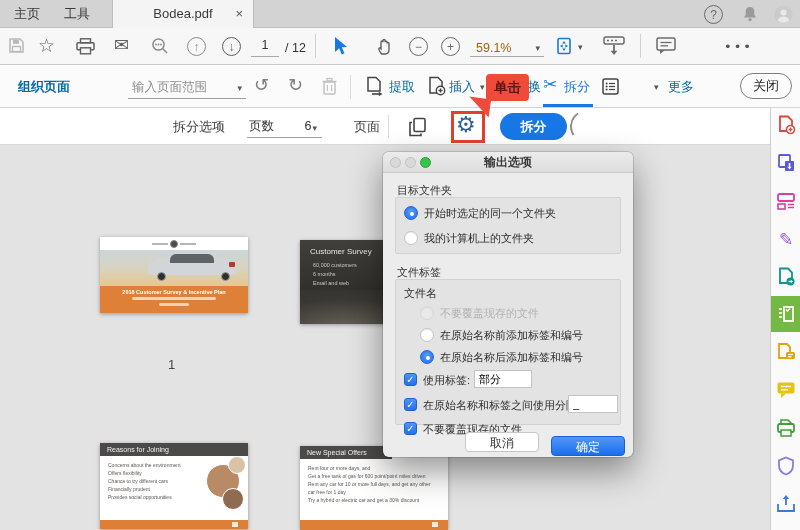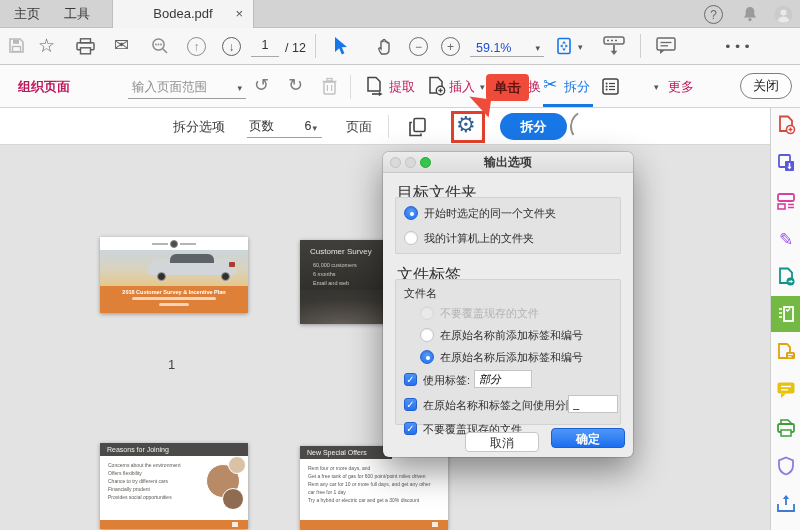--- a/index.html
+++ b/index.html
@@ -22,21 +22,21 @@
     border-bottom:1px solid #c9c9c9; }
   .tico { top:8px; font-size:17px; }
   .circle-ico { width:19px; height:19px; border:1.5px solid #6b6b6b; border-radius:50%;
     display:flex; align-items:center; justify-content:center; font-size:12px; color:#6b6b6b; }
   .vdiv { top:6px; width:1px; height:24px; background:#d0d0d0; }
   .under { border-bottom:1px solid #a8a8a8; }
 
   
   #orgbar { left:0; top:65px; width:800px; height:43px; background:#fbfbfb;
     border-bottom:1px solid #d4d4d4; }
-  .obtxt { font-size:13px; color:#be185d; line-height:43px; }
+  .obtxt { font-size:13px; color:#0369a1; line-height:43px; }
   .chev { font-size:9px; color:#555; }
   #close-pill { left:740px; top:8px; width:52px; height:26px; border:1.5px solid #7d7d7d;
     border-radius:14px; background:#fdfdfd; font-size:13px; color:#222; text-align:center;
     line-height:23px; }
   #split-underline { left:543px; top:39px; width:50px; height:3px; background:#1877e6; }
 
   
   #splitbar { left:0; top:108px; width:800px; height:37px; background:#ffffff;
     border-bottom:1px solid #d7d7d7; }
   .sbtxt { font-size:13px; color:#3c3c3c; line-height:37px; }
@@ -76,39 +76,39 @@
   #dialog { left:383px; top:152px; width:250px; height:305px; background:#ececec;
     border-radius:6px; box-shadow:0 14px 34px rgba(0,0,0,.42), 0 0 0 1px rgba(0,0,0,.14);
     z-index:50; font-size:11px; color:#2e2e2e; }
   #dlg-titlebar { position:absolute; left:0; top:0; width:250px; height:21px;
     background:linear-gradient(#ececec,#dddddd); border-bottom:1px solid #c8c8c8;
     border-radius:6px 6px 0 0; }
   .light { position:absolute; top:5px; width:11px; height:11px; border-radius:50%; }
   #dlg-title { width:250px; text-align:center; font-size:12px; font-weight:bold;
     color:#3a3a3a; line-height:21px; }
   .grpbox { position:absolute; background:#e3e3e3; border:1px solid #d2d2d2; border-radius:2px; }
-  .seclabel { position:absolute; font-size:16px; color:#333; }
+  .seclabel { position:absolute; font-size:11px; color:#333; }
   .radio { position:absolute; width:14px; height:14px; border-radius:50%;
     background:#fff; border:1px solid #c3c3c3; box-shadow:inset 0 1px 1px rgba(0,0,0,.08); }
   .radio.sel { background:radial-gradient(circle at 50% 38%,#5a9cf8,#1f6cf0); border-color:#2565d8; }
   .radio.sel::after { content:""; position:absolute; left:4.5px; top:4.5px; width:4px;
     height:4px; border-radius:50%; background:#fff; }
   .radio.dis { background:#e9e9e9; border-color:#d7d7d7; }
   .rlabel { position:absolute; font-size:11px; color:#2e2e2e; line-height:14px; }
   .rlabel.dis { color:#b2b2b2; }
   .cbox { position:absolute; width:13px; height:13px; border-radius:3px;
     background:linear-gradient(#4f93f7,#2470ef); border:1px solid #2161d2;
     color:#fff; font-size:10px; line-height:12px; text-align:center; }
   .dinput { position:absolute; height:18px; border:1px solid #c4c4c4; background:#fff;
     font-size:11px; padding:0 4px; font-family:"Liberation Sans","DejaVu Sans",sans-serif; }
   .dbtn { position:absolute; width:74px; height:20px; border-radius:4px; font-size:12px;
     text-align:center; line-height:20px; }
   #btn-cancel { left:82px; top:280px; background:#fff; border:1px solid #c6c6c6; color:#333; }
-  #btn-ok { left:168px; top:276px; background:linear-gradient(#4f97f7,#1c6ef0);
-    color:#fff; border:1px solid #1a5fd6;font-weight:bold; }
+  #btn-ok { left:168px; top:284px; background:linear-gradient(#4f97f7,#1c6ef0);
+    color:#fff; border:1px solid #1a5fd6; }
 
   svg { display:block; }
 </style>
 </head>
 <body>
 
 <div id="app">
 
   <div id="tabbar" class="abs">
     <div class="abs tabtext" style="left:14px;">主页</div>
@@ -180,21 +180,21 @@
           <path d="M5.5 18c-1.6-2.2-3.3-4.8-2.6-5.7.5-.7 1.5-.2 2.1.5V6.2c0-1.6 2-1.6 2 0V4.6c0-1.6 2.1-1.6 2.1 0v1.6c0-1.5 2-1.5 2 0v1.2c0-1.3 1.9-1.3 1.9 0v6.2c0 2.6-1.6 4.4-3.6 4.4z" fill="none" stroke="#5f5f5f" stroke-width="1.4"></path>
         </svg>
     </span>
     <span class="abs circle-ico" style="left:409px;top:9px;">
       <span>−</span>
       </span>
     <span class="abs circle-ico" style="left:441px;top:9px;">
       <span>+</span>
       </span>
     <div class="abs under" style="left:470px;top:10px;width:74px;height:19px;">
-      <span style="font-size:12.5px;color:#1d4ed8;padding-left:6px;text-align:center;">59.1%</span>
+      <span style="font-size:12.5px;color:#a16207;padding-left:6px;text-align:center;">59.1%</span>
       <span class="abs chev" style="right:4px;top:5px;">▾</span>
     </div>
     <span class="abs" style="left:556px;top:9px;">
       <svg width="18" height="18" viewBox="0 0 18 18">
           <rect x="2" y="1.5" width="12" height="15" rx="1.5" fill="none" stroke="#1877e6" stroke-width="1.6"></rect>
           <polygon points="8,4 9.8,6.6 6.2,6.6" fill="#1877e6"></polygon>
           <polygon points="8,14 9.8,11.4 6.2,11.4" fill="#1877e6"></polygon>
           <polygon points="4,9 6.6,7.2 6.6,10.8" fill="#1877e6"></polygon>
           <polygon points="12,9 9.4,7.2 9.4,10.8" fill="#1877e6"></polygon>
         </svg>
@@ -278,21 +278,21 @@
     <div id="close-pill" class="abs">关闭</div>
   </div>
 
   <div id="splitbar" class="abs">
     <div class="abs sbtxt" style="left:173px;">拆分选项</div>
     <div class="abs" style="left:247px;top:7px;width:74px;height:23px;border-bottom:1px solid #9e9e9e;">
       <span style="font-size:12.5px;color:#333;line-height:23px;padding-left:2px;">页数</span>
       <span class="abs chev" style="right:4px;top:8px;">▾</span>
     </div>
     <div class="abs" style="left:294px;top:7px;width:28px;height:23px;border-bottom:1px solid #9e9e9e;text-align:center;font-size:12.5px;color:#333;line-height:23px;">6</div>
-    <div class="abs sbtxt" style="left:346px;">页面</div>
+    <div class="abs sbtxt" style="left:354px;">页面</div>
     <div class="abs" style="left:388px;top:7px;width:1px;height:23px;background:#dcdcdc;"></div>
     <span class="abs" style="left:408px;top:9px;">
       <svg width="19" height="20" viewBox="0 0 19 20">
           <rect x="6" y="1.5" width="11" height="13" rx="1.5" fill="none" stroke="#444" stroke-width="1.6"></rect>
           <path d="M4 5.5H2v13h11v-2" fill="none" stroke="#444" stroke-width="1.6"></path>
         </svg>
     </span>
     <div id="gear-redbox" class="abs"></div>
     <span class="abs ico" style="left:456px;top:6px;font-size:22px;color:#2e618f;">⚙</span>
     <div id="split-btn" class="abs">拆分</div>
@@ -480,21 +480,21 @@
 
       <span class="radio" style="left:24px;top:48px;"></span>
       <span class="rlabel" style="left:44px;top:48px;font-family:Liberation Serif, serif;">在原始名称前添加标签和编号</span>
 
       <span class="radio sel" style="left:24px;top:70px;"></span>
       <span class="rlabel" style="left:44px;top:70px;">在原始名称后添加标签和编号</span>
 
       <span class="cbox" style="left:8px;top:93px;">
         <span>✓</span></span>
       <span class="rlabel" style="left:27px;top:93px;">使用标签:</span>
-      <input class="dinput" style="left: 78px; top: 90px; width: 58px; font-style: italic;" value="部分">
+      <input class="dinput" style="left: 78px; top: 90px; width: 58px;" value="部分">
 
       <span class="cbox" style="left:8px;top:118px;">
         <span>✓</span></span>
       <span class="rlabel" style="left:27px;top:118px;">在原始名称和标签之间使用分隔符:</span>
       <input class="dinput" style="left: 172px; top: 115px; width: 50px;" value="_">
 
       <span class="cbox" style="left:8px;top:142px;">
         <span>✓</span></span>
       <span class="rlabel" style="left:27px;top:142px;">不要覆盖现存的文件</span>
     </div>

